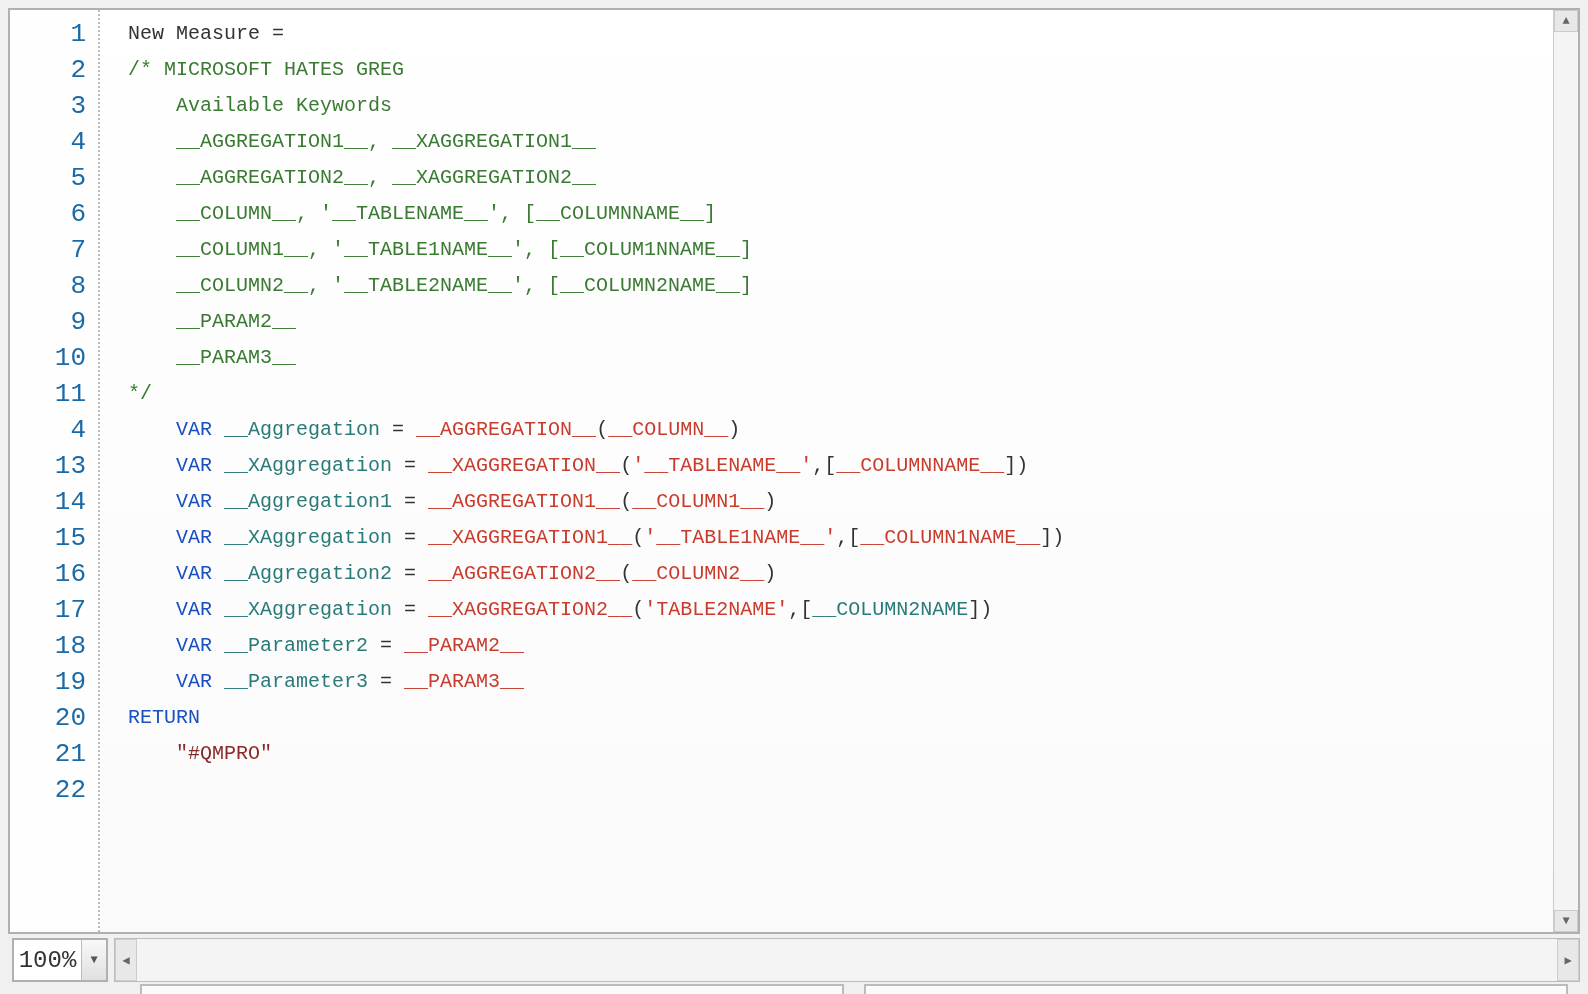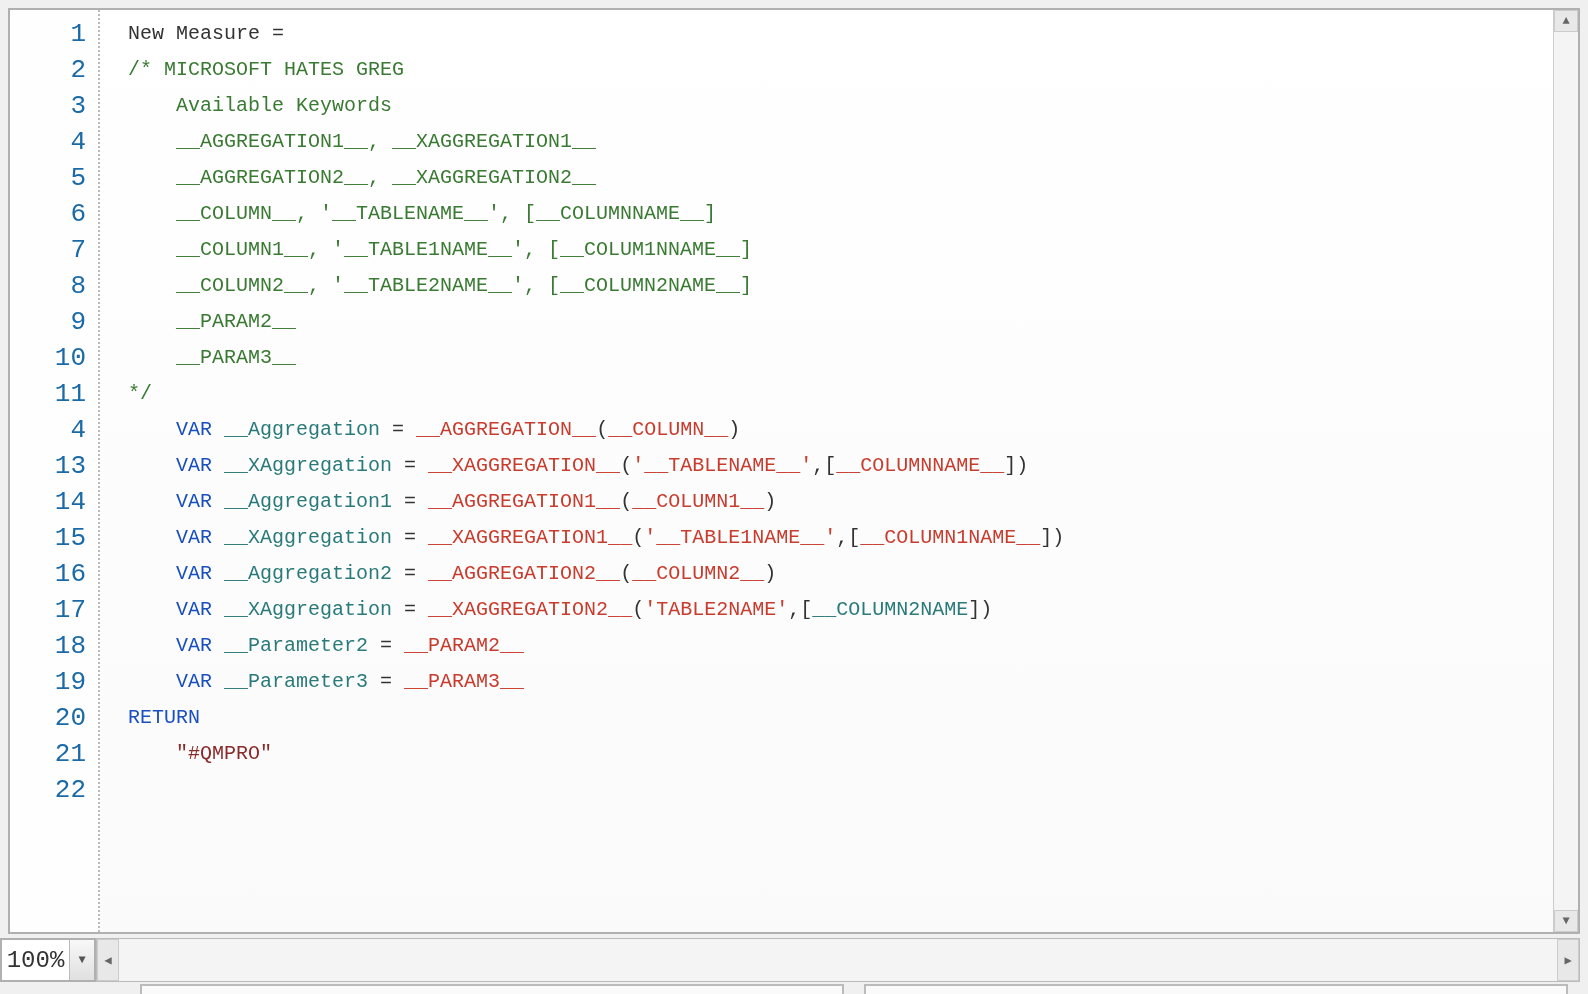--- a/index.html
+++ b/index.html
@@ -65,26 +65,27 @@
     border: 1px solid #ccc;
     box-sizing: border-box;
     display:flex;align-items:center;justify-content:center;
     font-size:12px;color:#666;
   }
   .vscroll .arrow-up { position:absolute; top:0; }
   .vscroll .arrow-down { position:absolute; bottom:0; }
 
   .statusbar {
     position: absolute;
-    left: 0;
+    left: 12px;
     right: 8px;
     bottom: 12px;
     height: 44px;
     display: flex;
     align-items: stretch;
+    gap: 6px;
   }
   .zoom-box {
     width: 96px;
     border: 2px solid #b0b0b0;
     background: #fff;
     display:flex;
     align-items:center;
     font-size: 24px;
     color:#333;
     box-sizing:border-box;

